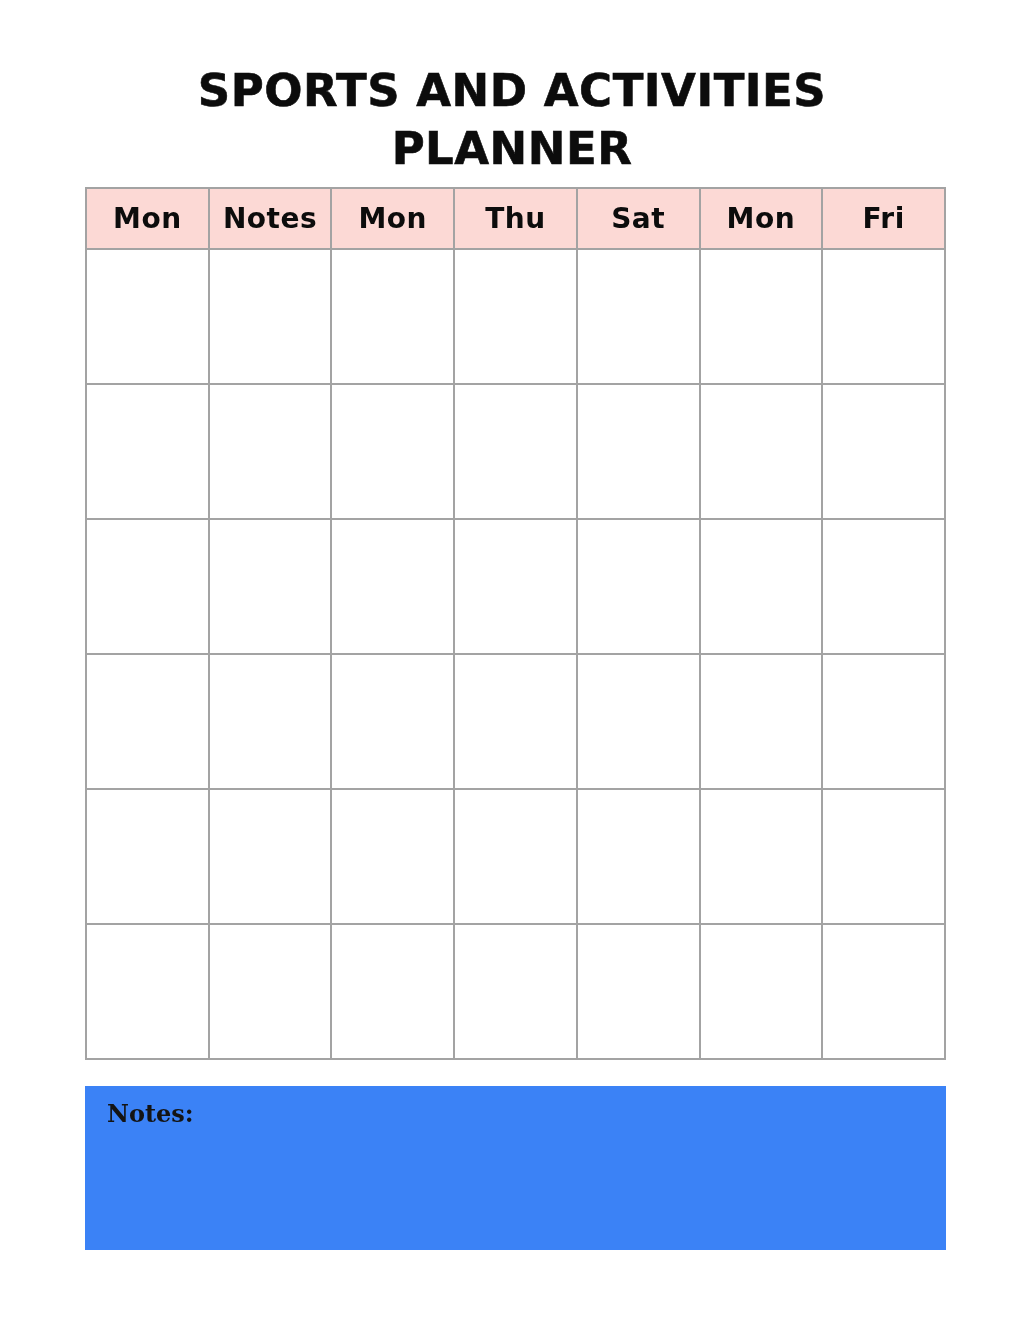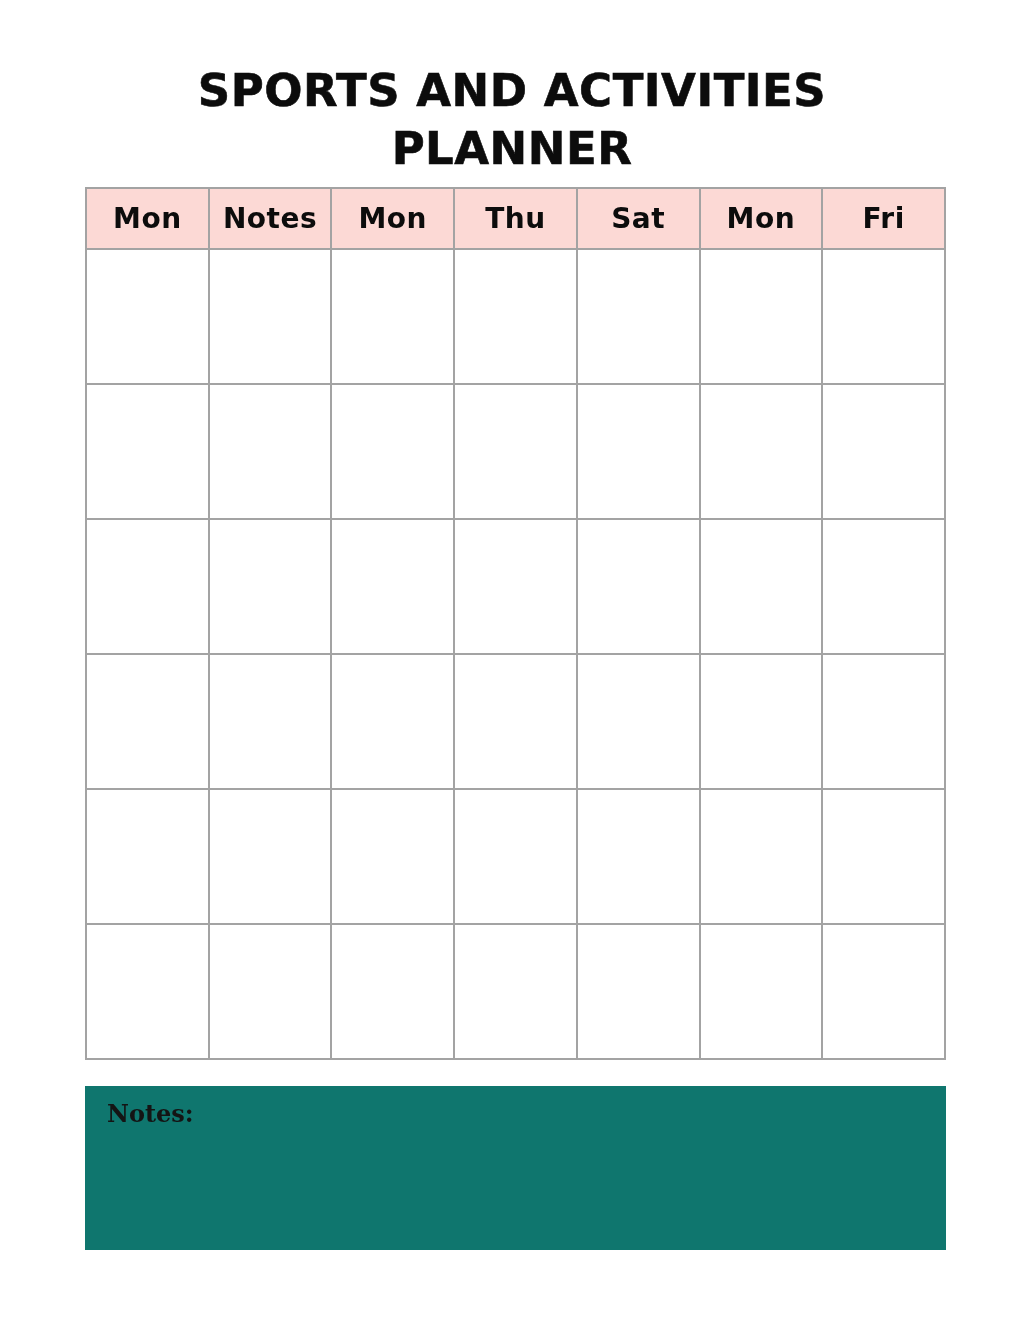--- a/index.html
+++ b/index.html
@@ -47,21 +47,21 @@
     height: 131px;
     border: 2px solid #a3a3a3;
     background: #ffffff;
   }
   .notes {
     position: absolute;
     left: 85px;
     top: 1086px;
     width: 861px;
     height: 164px;
-    background: #0f766e;
+    background: #3b82f6;
     box-sizing: border-box;
     padding: 13px 0 0 22px;
   }
   .notes-label {
     font-family: "DejaVu Serif", serif;
     font-weight: bold;
     font-size: 24px;
     color: #141414;
   }
 </style>

